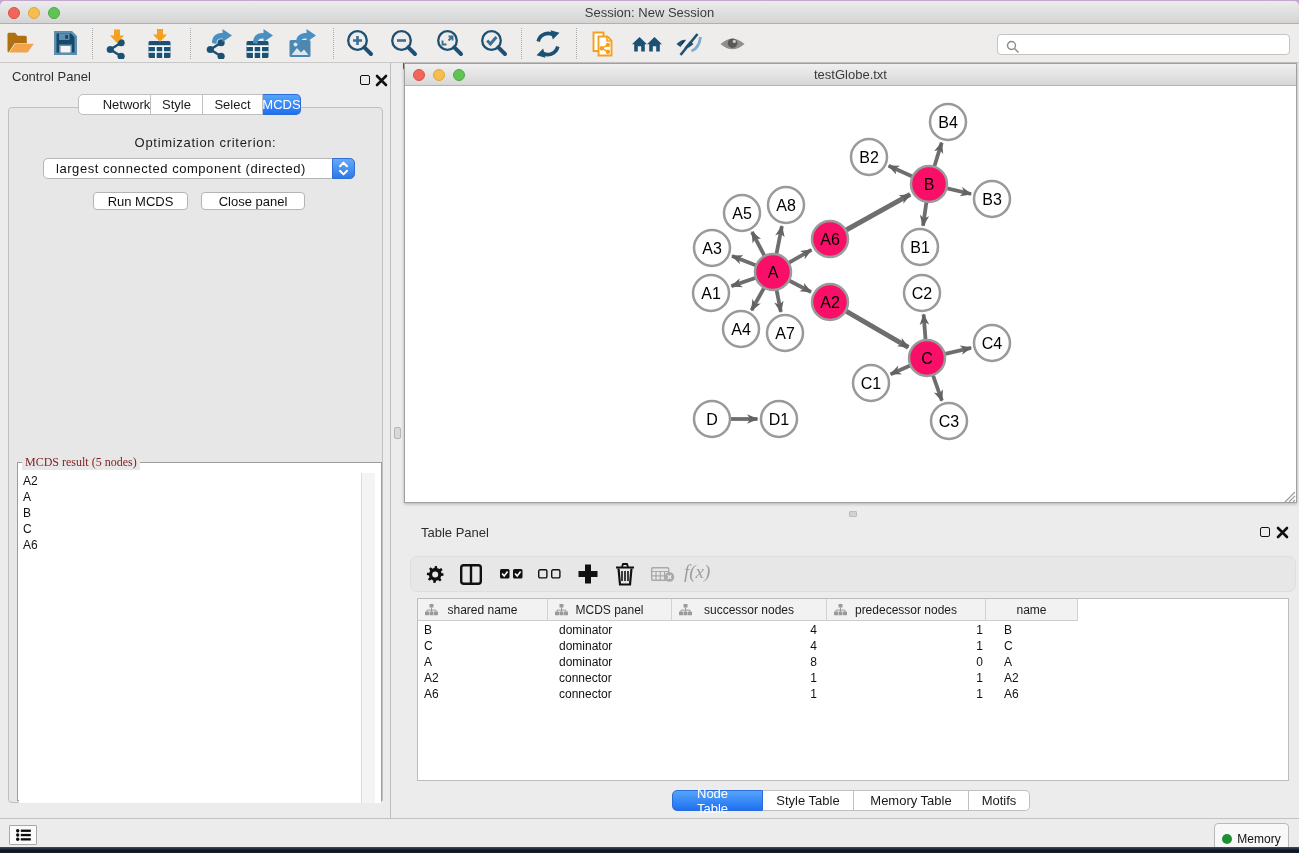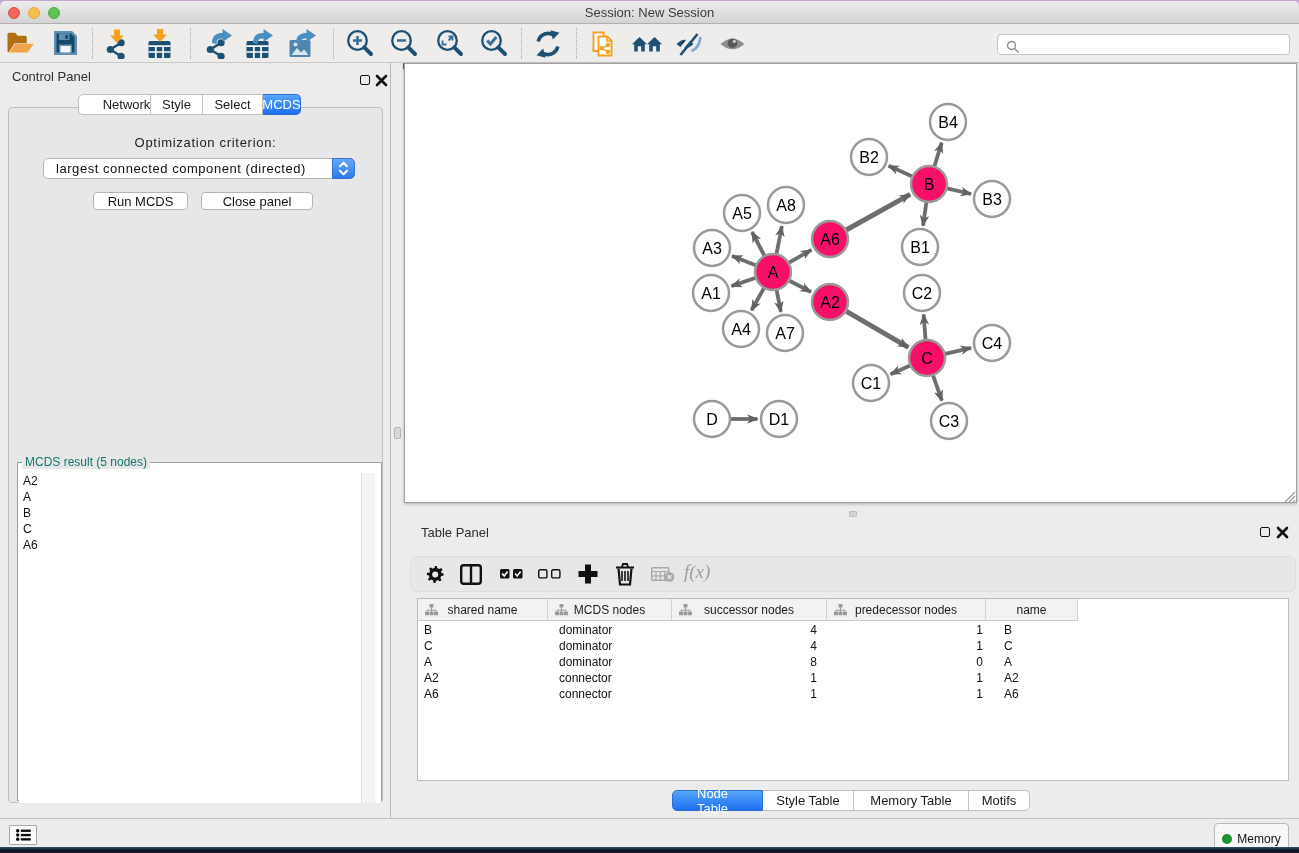--- a/index.html
+++ b/index.html
@@ -35,21 +35,21 @@
 .tab.sel { background:linear-gradient(#55a5fa,#1f70f2); color:#fff; border-color:#2a6cd8; }
 #cpane { left:8px; top:44px; width:375px; height:696px; background:#e7e7e7; border:1px solid #c0c0c0; border-radius:4px; }
 #optlabel { left:10px; top:72px; width:391px; text-align:center; font-size:13px; letter-spacing:0.7px; color:#1c1c1c; }
 #combo { left:43px; top:95px; width:312px; height:21px; background:#fff; border:1px solid #b4b4b4; border-radius:5px; }
 #combo .txt { left:12px; top:0; line-height:19px; font-size:13px; letter-spacing:0.55px; color:#111; }
 #combo .cap { right:-1px; top:-1px; width:23px; height:21px; border-radius:0 5px 5px 0;
   background:linear-gradient(#67a9f8,#2d7ae8); border:1px solid #2e70d4; }
 .btn { position:absolute; background:#fff; border:1px solid #b4b4b4; border-radius:4px;
   font-size:13px; color:#111; display:flex; align-items:center; justify-content:center; }
 #fieldset { left:17px; top:399px; width:365px; height:339px; border:1px solid #9d9d9d; background:#fff; }
-#fieldset .legend { position:absolute; left:4px; top:-8px; background:#e7e7e7; padding:0 3px; font-size:12px; color:#0f766e; }
+#fieldset .legend { position:absolute; left:4px; top:-8px; background:#e7e7e7; padding:0 3px; font-size:12px; color:#7f1d1d;font-family:Liberation Serif, serif; }
 #mlist { position:absolute; left:1px; top:10px; width:362px; height:330px; background:#fff; font-size:12px; color:#111; }
 #mlist div { padding-left:4px; height:16px; line-height:16px; }
 #mscroll { position:absolute; right:6px; top:10px; width:14px; height:330px; background:#f4f4f4; border-left:1px solid #dcdcdc; }
 
 
 #netwin { left:404px; top:63px; width:893px; height:440px; background:#fff; border:1px solid #a0a0a0; box-shadow:0 1px 3px rgba(0,0,0,0.25); }
 #nettb { left:0; top:0; width:100%; height:22px; background:linear-gradient(#f0f0f0,#d7d7d7); border-bottom:1px solid #b2b2b2; }
 #nettb .title { width:100%; text-align:center; line-height:22px; font-size:13px; color:#3b3b3b; }
 .tl2 { position:absolute; border-radius:50%; width:12px; height:12px; top:5px; }
 
@@ -230,38 +230,44 @@
   <div class="abs" id="combo">
     <div class="abs txt">largest connected component (directed)</div>
     <div class="abs cap">
         <svg width="21" height="19" viewBox="0 0 21 19">
           <path d="M7 7.2 L10.5 3.6 L14 7.2" stroke="#fff" stroke-width="2" fill="none" stroke-linecap="round" stroke-linejoin="round"></path>
           <path d="M7 11.8 L10.5 15.4 L14 11.8" stroke="#fff" stroke-width="2" fill="none" stroke-linecap="round" stroke-linejoin="round"></path>
         </svg>
       </div>
   </div>
   <div class="btn" style="left:93px; top:129px; width:95px; height:18px;">Run MCDS</div>
-  <div class="btn" style="left:201px; top:129px; width:112px; height:18px;">Close panel</div>
+  <div class="btn" style="left:201px; top:129px; width:104px; height:18px;">Close panel</div>
   <div class="abs" id="fieldset">
     <div class="legend">MCDS result (5 nodes)</div>
     <div id="mlist">
         <div>A2</div>
         <div>A</div>
         <div>B</div>
         <div>C</div>
         <div>A6</div>
       </div>
     <div id="mscroll"></div>
   </div>
 </div>
 
 <svg class="abs" style="left:403px; top:63px;" width="7" height="7" viewBox="0 0 7 7">
     <path d="M0 0 L6.5 0 L0 6.5 z" fill="#2e62c4"></path>
   </svg>
 <div class="abs" id="netwin">
+  <div class="abs" id="nettb">
+    <div class="title">testGlobe.txt</div>
+    <div class="tl2" style="left:8px;background:#f2655c;border:0.5px solid #dd4f44;"></div>
+    <div class="tl2" style="left:28px;background:#f6bd4f;border:0.5px solid #e0a63a;"></div>
+    <div class="tl2" style="left:48px;background:#5fc454;border:0.5px solid #4aab41;"></div>
+  </div>
   <svg class="abs" style="left:0; top:23px;" width="891" height="415" viewBox="0 0 891 415">
     <defs>
       <marker id="arr" markerUnits="userSpaceOnUse" markerWidth="12" markerHeight="11" refX="10.5" refY="5" orient="auto">
         <path d="M0,0.2 L11.5,5 L0,9.8 L3.2,5 z" fill="#636363"></path>
       </marker>
     </defs>
     <g stroke="#6e6e6e">
       <line x1="360.3" y1="170.4" x2="347.0" y2="145.0" stroke-width="3.8" marker-end="url(#arr)"></line>
       <line x1="371.1" y1="168.8" x2="376.9" y2="139.1" stroke-width="3.8" marker-end="url(#arr)"></line>
       <line x1="352.6" y1="179.0" x2="327.0" y2="168.9" stroke-width="3.8" marker-end="url(#arr)"></line>
@@ -404,21 +410,21 @@
       <div class="th" style="left:130px; width:124px;">
           <svg width="13" height="12" viewBox="0 0 13 12" style="position:absolute; left:7px; top:5px;">
             <g fill="#9a9a9a">
               <rect x="4.5" y="0" width="4" height="3.4" rx="0.5"></rect>
               <rect x="0" y="7.6" width="4" height="3.6" rx="0.5"></rect>
               <rect x="4.5" y="7.6" width="4" height="3.6" rx="0.5"></rect>
               <rect x="9" y="7.6" width="4" height="3.6" rx="0.5"></rect>
               <path d="M6.5 3.4 v2 M2 7.6 v-1.5 h9 v1.5 M6.5 5 v2.6" stroke="#9a9a9a" stroke-width="1" fill="none"></path>
             </g>
           </svg>
-          <span>MCDS nodes</span>
+          <span>MCDS panel</span>
         </div>
       <div class="th" style="left:254px; width:155px;">
           <svg width="13" height="12" viewBox="0 0 13 12" style="position:absolute; left:7px; top:5px;">
             <g fill="#9a9a9a">
               <rect x="4.5" y="0" width="4" height="3.4" rx="0.5"></rect>
               <rect x="0" y="7.6" width="4" height="3.6" rx="0.5"></rect>
               <rect x="4.5" y="7.6" width="4" height="3.6" rx="0.5"></rect>
               <rect x="9" y="7.6" width="4" height="3.6" rx="0.5"></rect>
               <path d="M6.5 3.4 v2 M2 7.6 v-1.5 h9 v1.5 M6.5 5 v2.6" stroke="#9a9a9a" stroke-width="1" fill="none"></path>
             </g>

